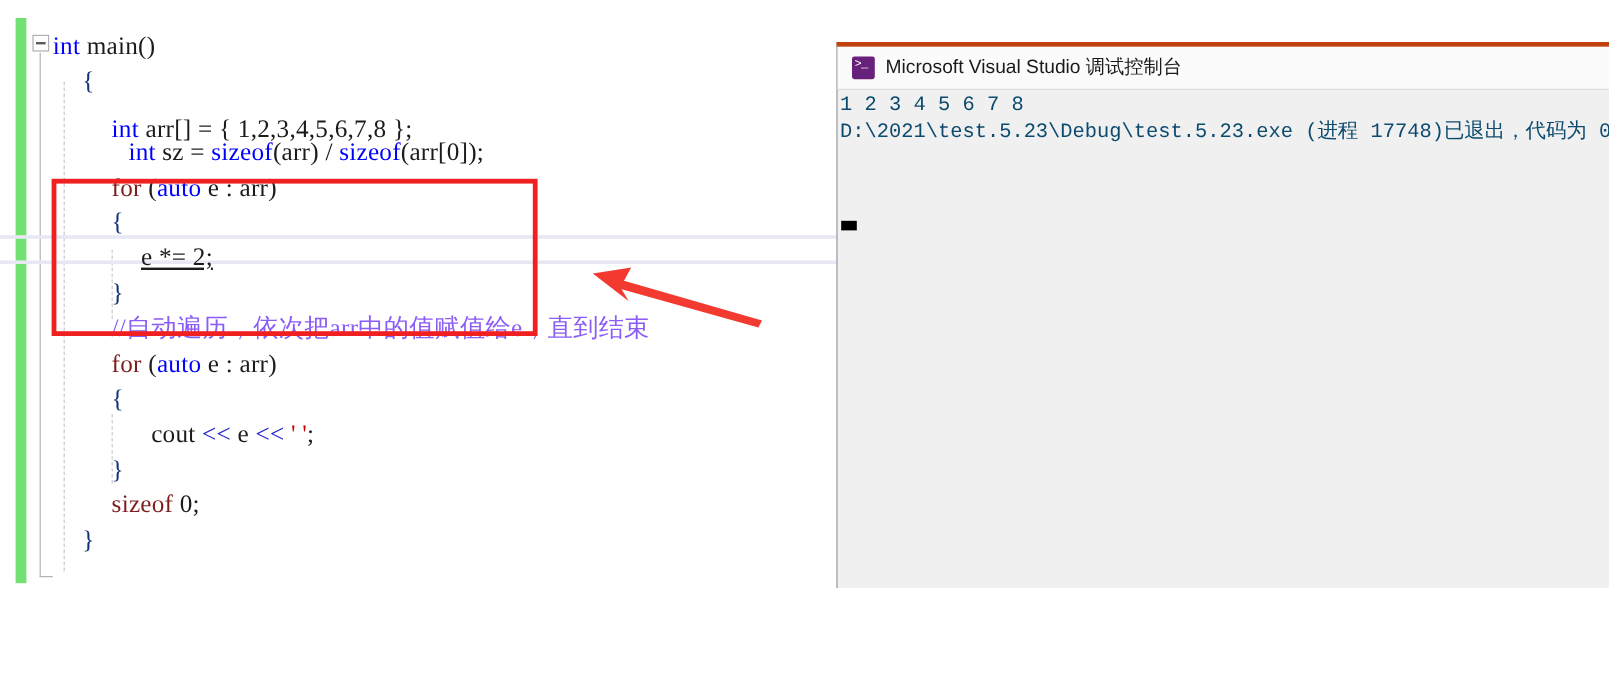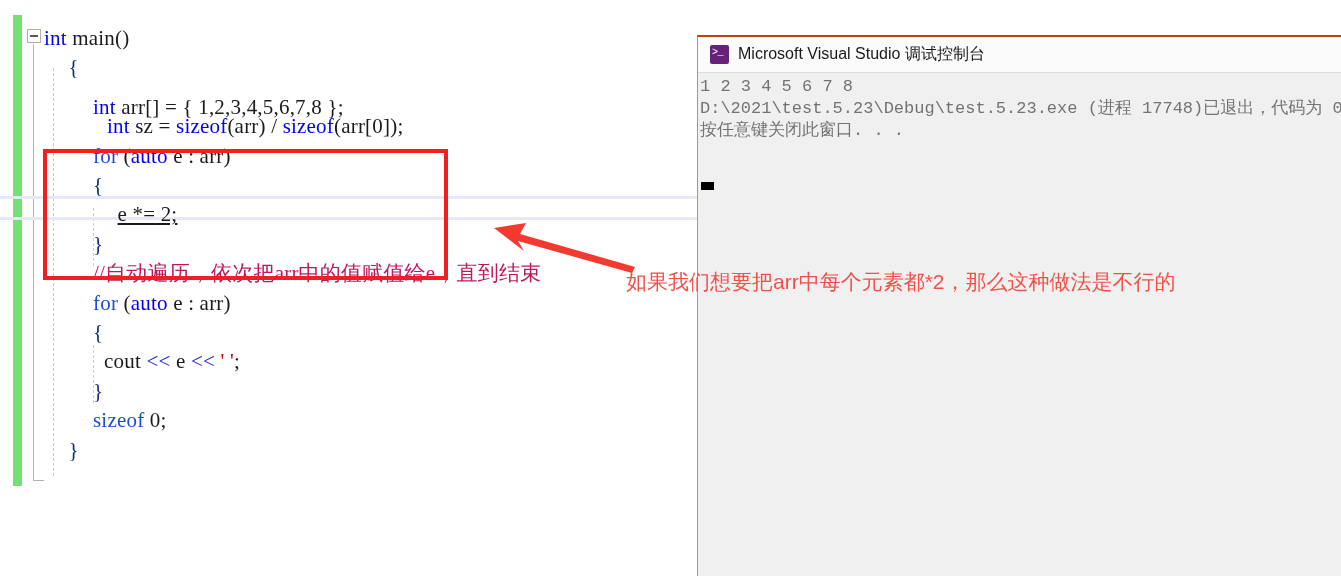--- a/index.html
+++ b/index.html
@@ -97,25 +97,25 @@
   .code-line {
     position: absolute;
     white-space: pre;
     font-family: "Liberation Serif", serif;
     font-size: 21px;
     line-height: 21px;
     color: #1b1b1b;
     letter-spacing: 0.2px;
   }
   .kw-blue     { color: #0000ff; }
-  .kw-purple   { color: #1d4ed8; }
+  .kw-purple   { color: #7f1d1d; }
   .ident       { color: #1b1b1b; }
   .str         { color: #cc0000; }
   .op-blue     { color: #2020d0; }
-  .comment     { color: #be185d; font-family: "Liberation Serif", serif; }
+  .comment     { color: #8b5cf6; font-family: "Liberation Serif", serif; }
   .brace       { color: #13317a; }
 
   
   #red-rect {
     position: absolute;
     left: 43px; top: 149px;
     width: 405px; height: 131px;
     border: 4px solid #f12020;
     box-sizing: border-box;
     background: transparent;
@@ -126,24 +126,24 @@
     position: absolute;
     left: 480px; top: 215px;
     width: 160px; height: 60px;
     pointer-events: none;
   }
 
   
   #console-window {
     position: absolute;
     left: 697px; top: 35px;
-    width: 644px; height: 541px;
+    width: 644px; height: 455px;
     background: #f0f0f0;
     border-left: 1px solid #9a9a9a;
-    border-top: 2px solid #c2410c;
+    border-top: 4px solid #c2410c;
     box-sizing: border-box;
   }
   #console-titlebar {
     position: absolute;
     left: 0; top: 0;
     width: 100%; height: 36px;
     background: #fbfbfb;
     border-bottom: 1px solid #dcdcdc;
     display: flex;
     align-items: center;
@@ -178,21 +178,21 @@
     position: absolute;
     left: 0; top: 37px;
     right: 0; bottom: 0;
     overflow: hidden;
     padding: 2px 0 0 2px;
   }
   .console-line {
     font-family: "Liberation Mono", monospace;
     font-size: 17px;
     line-height: 22px;
-    color: #737373;
+    color: #0c4a6e;
     white-space: pre;
   }
   #console-cursor {
     position: absolute;
     left: 3px; top: 108px;
     width: 13px; height: 8px;
     background: #000000;
   }
 
   
@@ -229,41 +229,39 @@
       <div class="code-line" style="top: 57.4px; left: 68.5px;"><span class="brace">{</span></div>
       <div class="code-line" style="top: 97px; left: 93px;"><span class="kw-blue">int</span><span class="ident"> arr[] = { 1,2,3,4,5,6,7,8 };</span></div>
       <div class="code-line" style="top: 116.2px; left: 107px;"><span class="kw-blue">int</span><span class="ident"> sz = </span><span class="kw-blue">sizeof</span><span class="ident">(arr) / </span><span class="kw-blue">sizeof</span><span class="ident">(arr[0]);</span></div>
       <div class="code-line" style="top: 145.6px; left: 93px;"><span class="kw-purple">for</span><span class="ident"> (</span><span class="kw-blue">auto</span><span class="ident"> e : arr)</span></div>
       <div class="code-line" style="top: 175px; left: 93px;"><span class="brace">{</span></div>
       <div class="code-line" style="top: 204.4px; left: 117.5px; text-decoration: underline;"><span class="ident">e *= 2;</span></div>
       <div class="code-line" style="top: 233.8px; left: 93px;"><span class="brace">}</span></div>
       <div class="code-line" style="top: 263.2px; left: 93px;"><span class="comment">//自动遍历，依次把arr中的值赋值给e，直到结束</span></div>
       <div class="code-line" style="top: 292.6px; left: 93px;"><span class="kw-purple">for</span><span class="ident"> (</span><span class="kw-blue">auto</span><span class="ident"> e : arr)</span></div>
       <div class="code-line" style="top: 322px; left: 93px;"><span class="brace">{</span></div>
-      <div class="code-line" style="top: 351.4px; left: 104px;"><span class="ident">cout </span><span class="op-blue">&lt;&lt;</span><span class="ident"> e </span><span class="op-blue">&lt;&lt;</span><span class="ident"> </span><span class="str">' '</span><span class="ident">;</span></div>
+      <div class="code-line" style="top: 351.4px; left: 126px;"><span class="ident">cout </span><span class="op-blue">&lt;&lt;</span><span class="ident"> e </span><span class="op-blue">&lt;&lt;</span><span class="ident"> </span><span class="str">' '</span><span class="ident">;</span></div>
       <div class="code-line" style="top: 380.8px; left: 93px;"><span class="brace">}</span></div>
       <div class="code-line" style="top: 410.2px; left: 93px;"><span class="kw-purple">sizeof</span><span class="ident"> 0;</span></div>
       <div class="code-line" style="top: 439.6px; left: 68.5px;"><span class="brace">}</span></div>
     </div>
 
   <div id="red-rect"></div>
 
   <svg id="red-arrow" viewBox="0 0 160 60" width="160" height="60">
     <polygon points="14,13 46,8 40,19 155,52 152,58 38,26 44,36" fill="#f23a30"></polygon>
   </svg>
 </div>
 
 <div id="console-window">
   <div id="console-titlebar">
     <div id="console-icon"></div>
     <div id="console-title-text">Microsoft Visual Studio 调试控制台</div>
   </div>
   <div id="console-body">
     <div class="console-line">1 2 3 4 5 6 7 8</div>
     <div class="console-line">D:\2021\test.5.23\Debug\test.5.23.exe (进程 17748)已退出，代码为 0。</div>
-    <div class="console-line">按任意键关闭此窗口. . .</div>
     <div id="console-cursor"></div>
   </div>
 </div>
 
 <div id="annotation-text">
-  <div>如果我们想要把arr中每个元素都*2，那么这种做法是不行的</div>
 </div>
 
 </body></html>

